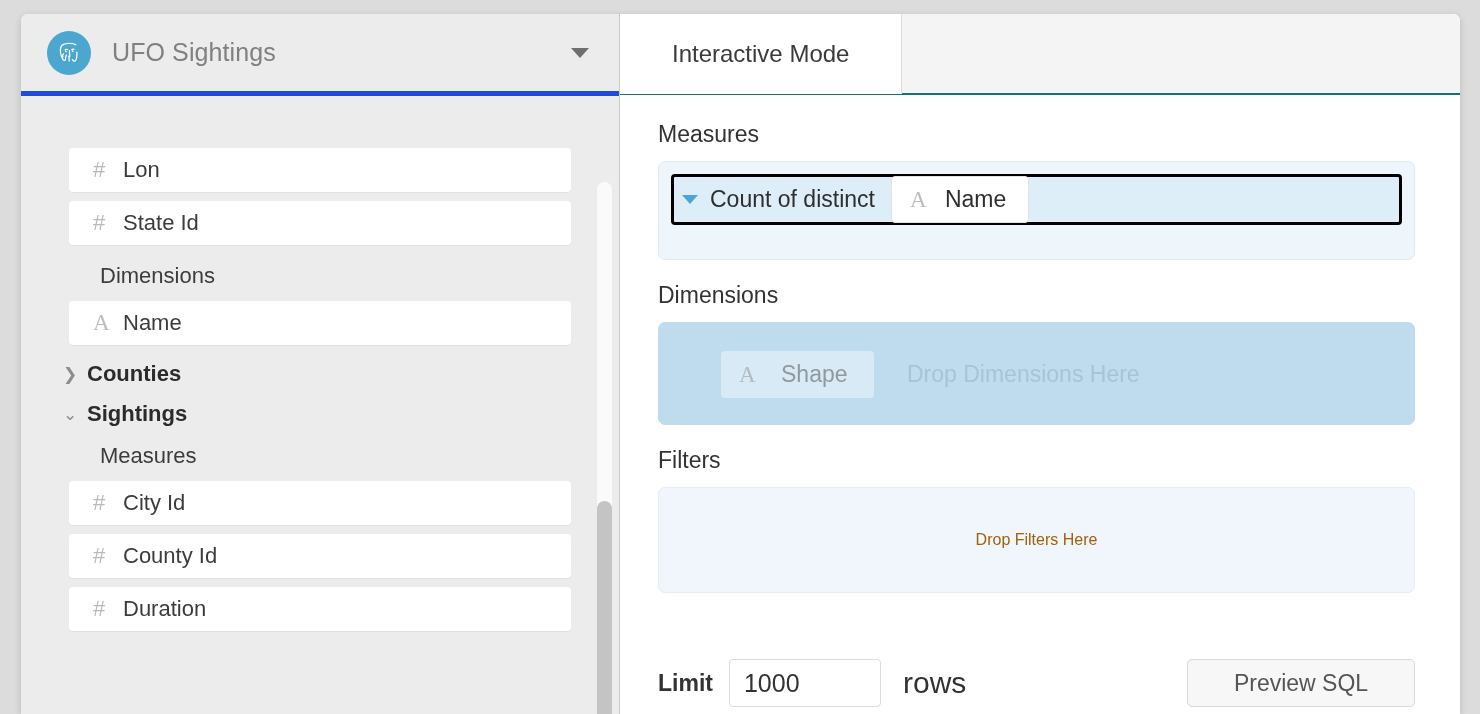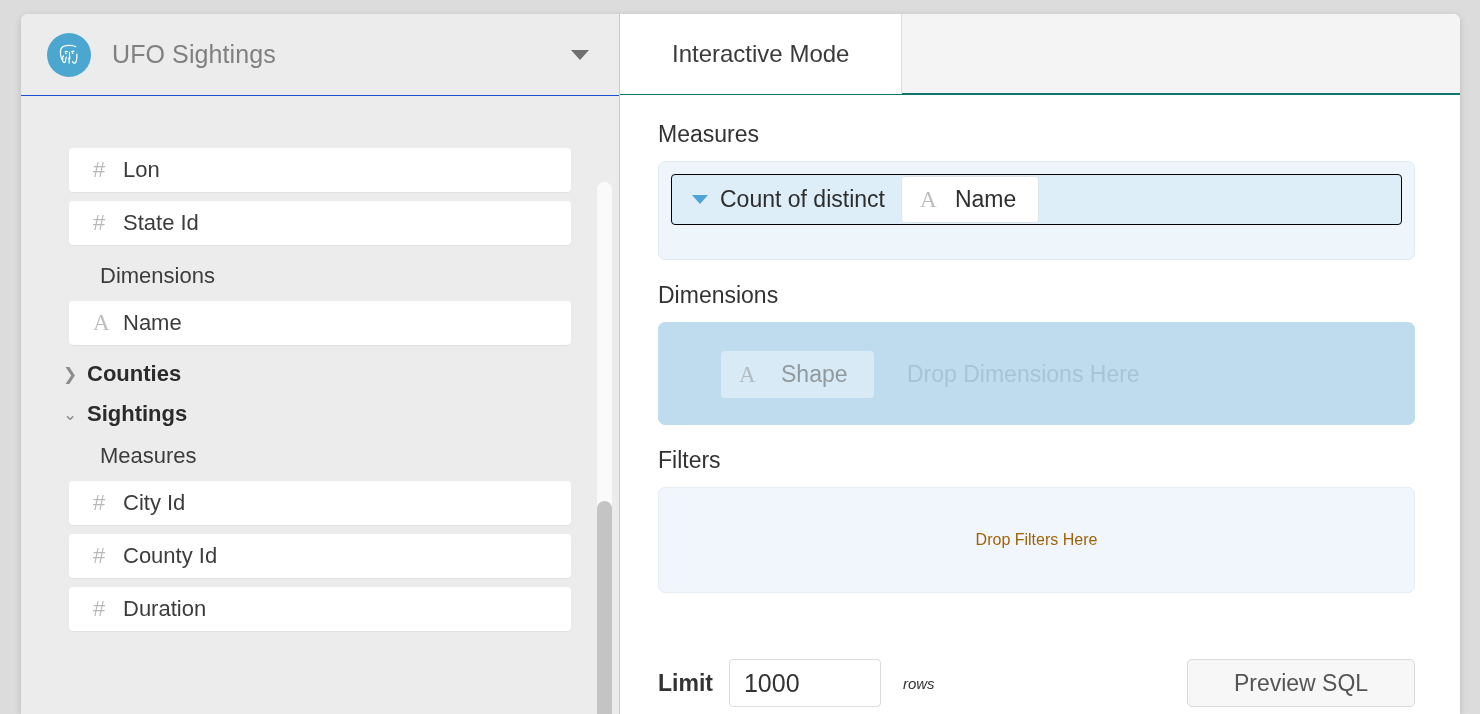--- a/index.html
+++ b/index.html
@@ -31,21 +31,21 @@
     flex: 0 0 599px;
     border-right: 1px solid #c9c9c9;
     display: flex;
     flex-direction: column;
   }
 
   .db-header {
     height: 82px;
     flex: 0 0 82px;
     background: #ececec;
-    border-bottom: 1px solid #1d4ed8;
+    border-bottom: 5px solid #1d4ed8;
     display: flex;
     align-items: center;
     padding: 0 22px 0 26px;
     justify-content: center;
   }
   .db-logo {
     width: 44px; height: 44px;
     border-radius: 50%;
     background: #4ba7cf;
     flex: 0 0 44px;
@@ -241,25 +241,25 @@
   }
   .drop-hint {
     font-size: 16px;
     color: #a16207;
   }
 
   
   .measure-pill {
     height: 51px;
     background: #ddeef9;
-    border: 1px solid #000000;
+    border: 3px solid #000000;
     border-radius: 4px;
     display: flex;
     align-items: center;
-    padding-left: 20px;
+    padding-left: 8px;
     width: 100%;
   }
   .pill-caret {
     width: 0; height: 0;
     border-left: 8px solid transparent;
     border-right: 8px solid transparent;
     border-top: 9px solid #4ea3d8;
     flex: 0 0 auto;
   }
   .pill-agg {
@@ -334,24 +334,23 @@
     border: 1px solid #dcdcdc;
     border-radius: 4px;
     background: #fff;
     font-size: 25px;
     color: #333;
     padding: 0 14px;
     font-family: "Liberation Sans", sans-serif;
     outline: none;
   }
   .rows-label {
-    font-size: 15px;
+    font-size: 30px;
     color: #333333;
     margin-left: 22px;
-    font-style: italic;
   }
   .preview-btn {
     margin-left: auto;
     width: 228px;
     height: 48px;
     border: 1px solid #d9d9d9;
     border-radius: 5px;
     background: #f7f7f7;
     font-size: 23px;
     color: #555555;

